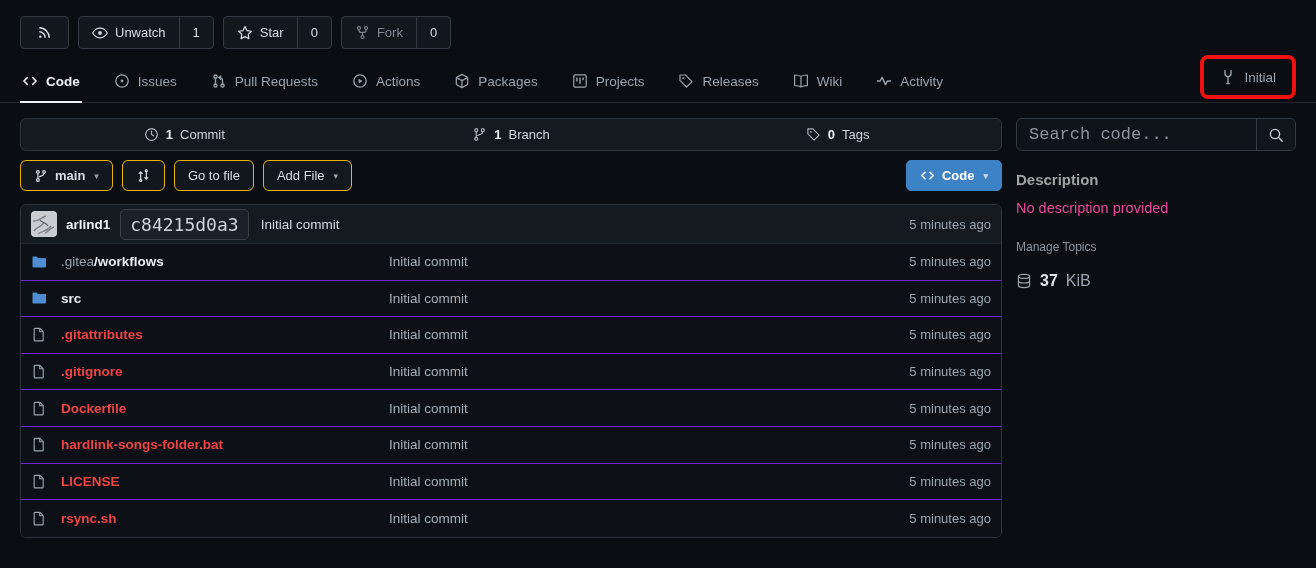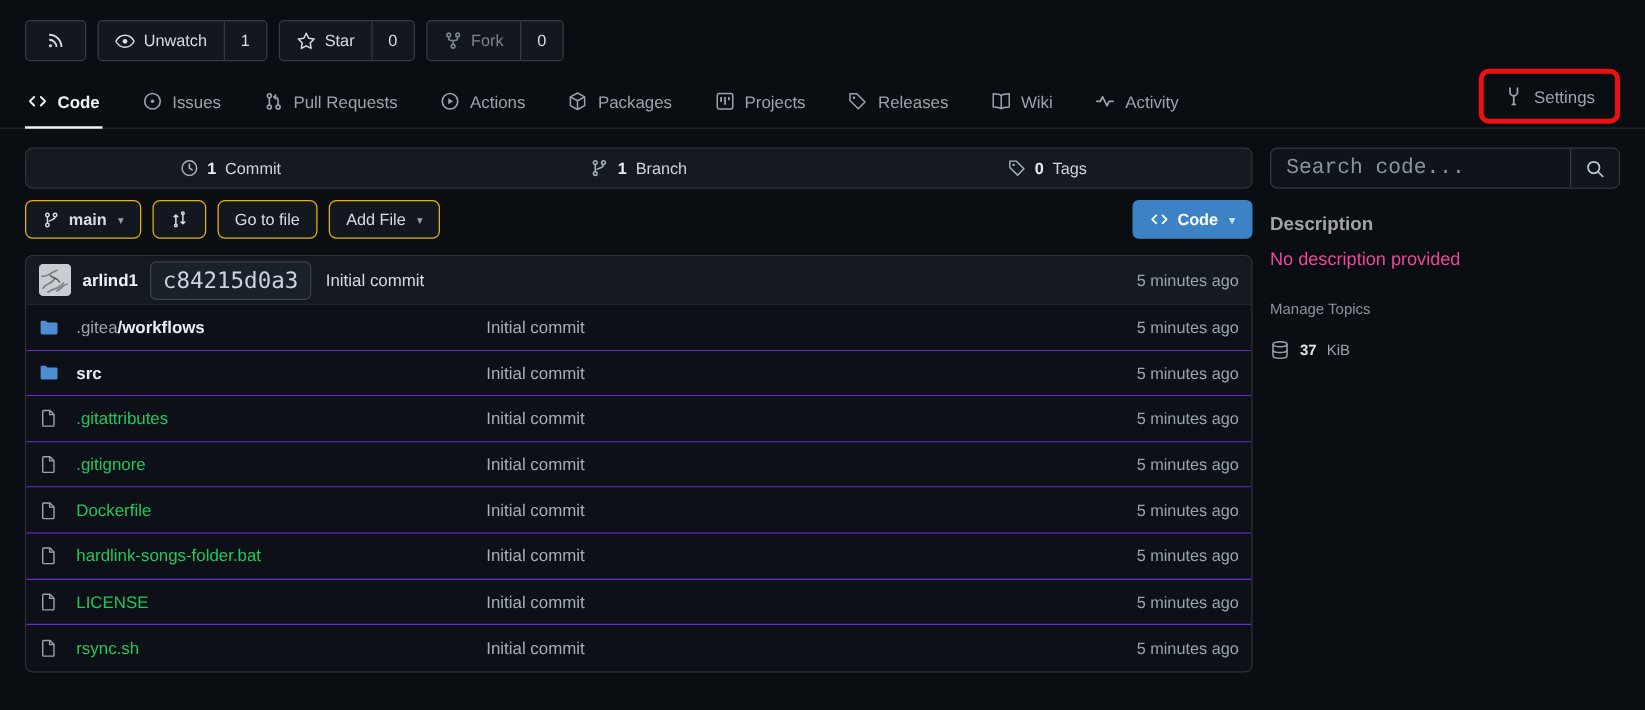--- a/index.html
+++ b/index.html
@@ -64,36 +64,36 @@
   .chash { font-family:"DejaVu Sans Mono","Liberation Mono",monospace; font-size:18px; color:#cbd4dd; background:#1b2129; border:1px solid #3a424c; border-radius:5px; padding:4px 9px; margin-right:12px; cursor:pointer; }
   .cmsg { color:#d5dce4; cursor:pointer; }
   .ctime { margin-left:auto; color:#9aa4af; font-size:13px; }
 
   .frow { display:flex; align-items:center; height:36.6px; padding:0 10px; border-bottom:1px solid #6d28d9; background:#0d1117; }
   .frow:last-child { border-bottom:none; }
   .fic { width:30px; flex:none; display:flex; align-items:center; }
   .fname { flex:none; width:328px; display:flex; white-space:nowrap; overflow:hidden; cursor:pointer; }
   .fname .dir { color:#9aa4af; }
   .folder-row .fname .base { font-weight:700; color:#e8edf2; }
-  .file-row .fname .base { font-weight:400; color:#22c55e; }
+  .file-row .fname .base { font-weight:700; color:#ef4444; }
   .fmsg { flex:1; color:#a6afb9; cursor:pointer; overflow:hidden; white-space:nowrap; }
   .ftime { flex:none; width:130px; text-align:right; color:#9aa4af; font-size:13px; }
   .folder-glyph { color:#4f8dd2; }
   .file-glyph { color:#9aa4af; }
 
   
   .sidebar { width:280px; flex:none; }
   .searchbox { display:flex; align-items:stretch; height:33px; border:1px solid #343b45; border-radius:6px; background:#0f141a; overflow:hidden; }
   .searchbox input { flex:1; background:transparent; border:none; outline:none; color:#0ea5e9; font-size:17px; padding:0 12px; font-family:Liberation Mono, monospace; }
   .searchbox input::placeholder { color:#8b949e; }
   .search-btn { width:44px; display:flex; align-items:center; justify-content:center; border-left:1px solid #343b45; color:#c2cad3; cursor:pointer; background:#11161d; }
   .desc-title { font-size:15px; font-weight:700; color:#a3a3a3; margin-top:20px; }
   .desc-empty { font-size:14.5px; color:#ec4899; margin-top:12px; }
   .manage-topics { font-size:12px; color:#8b949e; margin-top:24px; cursor:pointer; }
-  .size-line { display:flex; align-items:center; gap:8px; margin-top:18px; color:#9aa4af; font-size:12px; }
+  .size-line { display:flex; align-items:center; gap:8px; margin-top:18px; color:#9aa4af; font-size:16px; }
   .size-line b { color:#dfe5eb; font-weight:700; }
 </style>
 </head>
 <body>
 
 <div class="rheader">
 
   <div class="hdr-actions">
     <div class="btn-group">
       <div class="gbtn iconbtn">
@@ -234,21 +234,21 @@
   </div>
   <div class="settings-annot">
     <div class="tab">
       <span class="ic">
         <svg width="16" height="16" viewBox="0 0 16 16" fill="none" stroke="currentColor" stroke-width="1.4" stroke-linecap="round">
           <path d="M5 1.5v3.1a3 3 0 0 0 6 0V1.5"></path>
           <path d="M8 7.6v6.9"></path>
           <path d="M6.9 14.5h2.2"></path>
         </svg>
       </span>
-      <span>Settings</span>
+      <span>Initial</span>
     </div>
   </div>
 </div>
 
 <div class="main">
   <div class="content">
 
     <div class="stats-bar">
       <div class="stat">
         <span class="ic">

